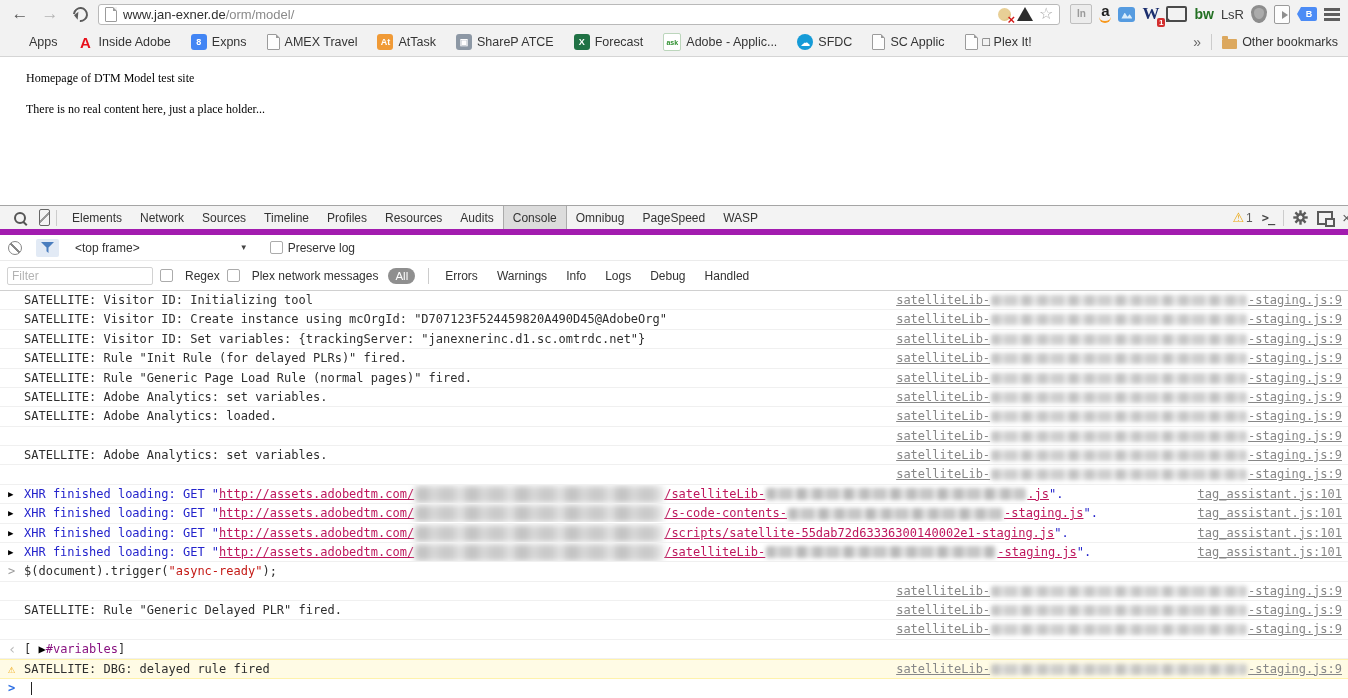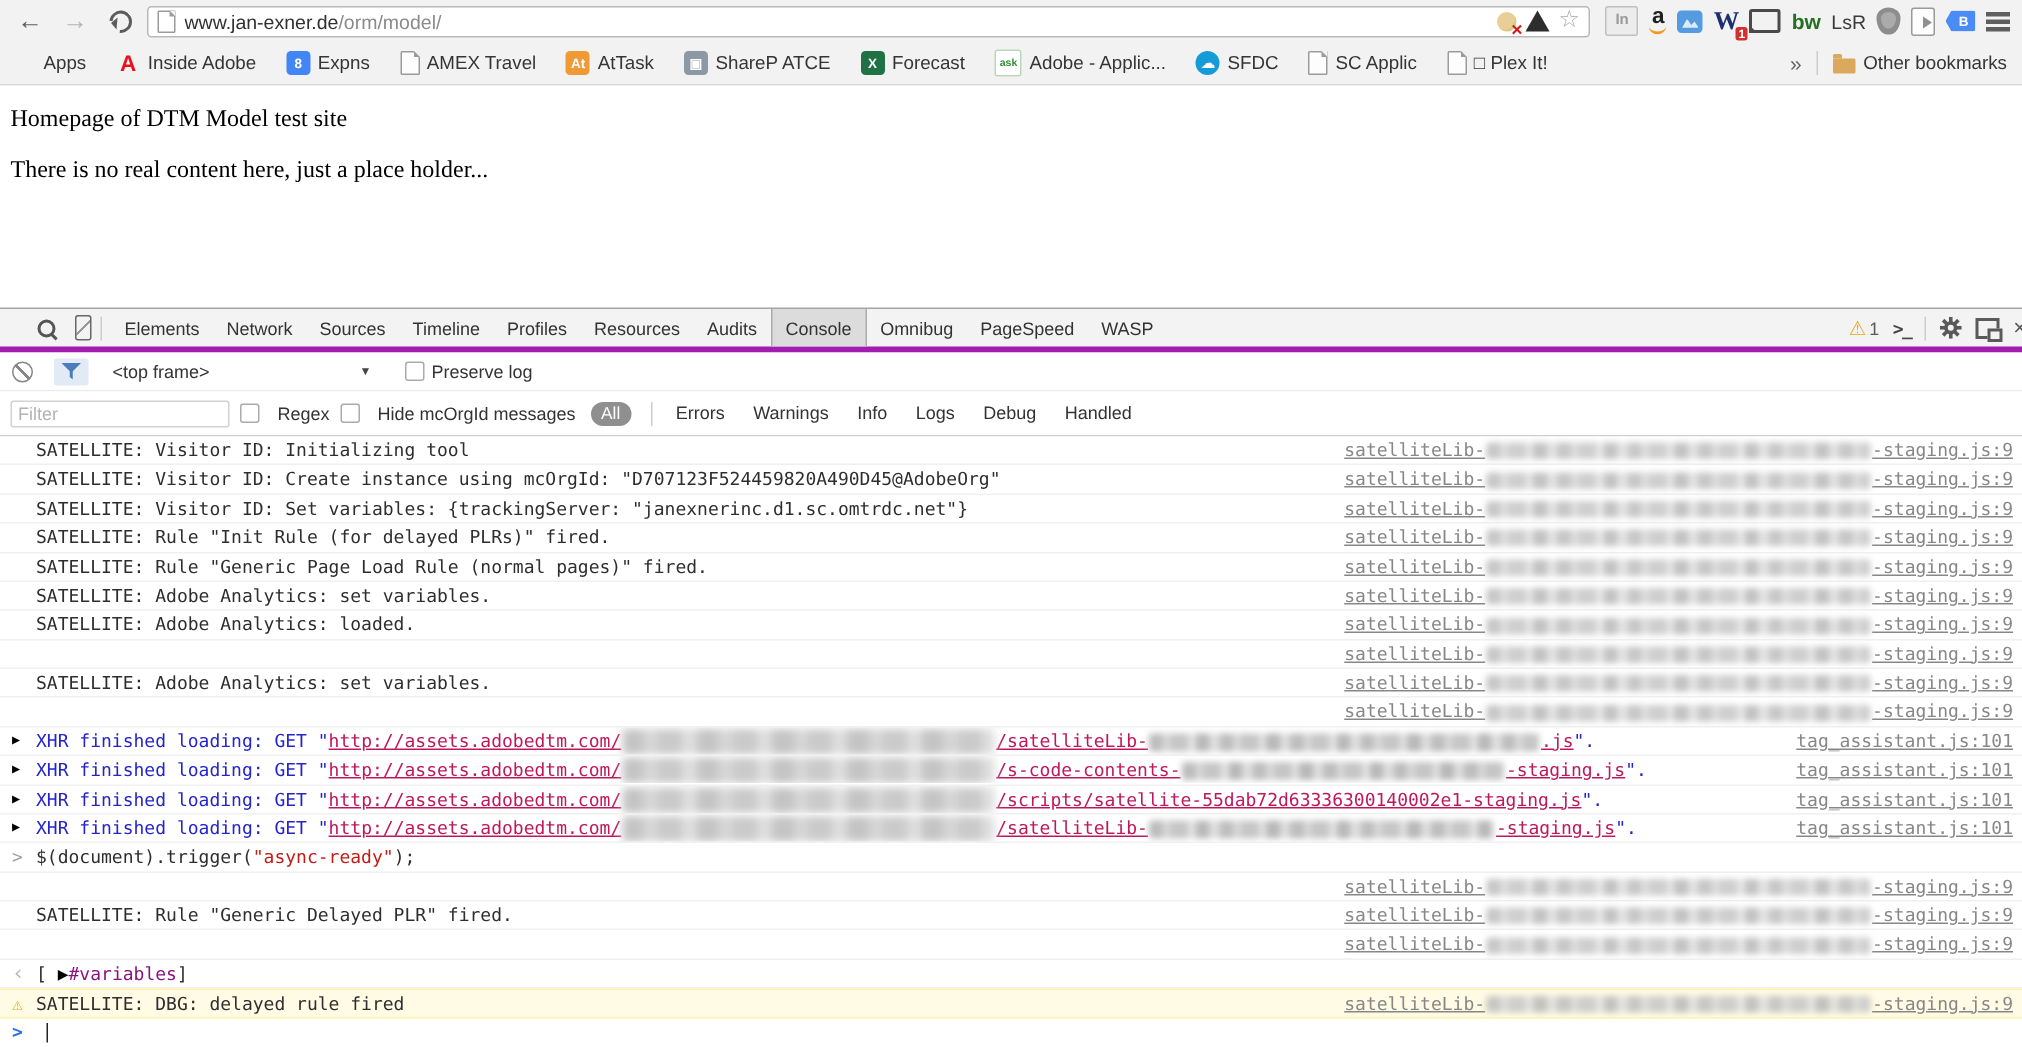--- a/index.html
+++ b/index.html
@@ -56,26 +56,26 @@
   .fav-ask{background:#fff;border:1px solid #bcd6bc;border-radius:2px;color:#2f8f2f;font-size:7px;font-weight:bold;}
   .fav-circle{border-radius:50%;color:#fff;font-size:10px;}
   .fav-page{width:11px;height:14px;background:#fdfdfd;border:1px solid #9b9b9b;border-radius:1px;position:relative;}
   .fav-page:after{content:"";position:absolute;right:-1px;top:-1px;border-style:solid;border-width:0 4px 4px 0;border-color:transparent #f2f2f2 #9b9b9b transparent;}
   .fav-folder{width:15px;height:10px;background:#dca85e;border-radius:1px;position:relative;margin-top:4px;}
   .fav-folder:before{content:"";position:absolute;left:0;top:-3px;width:6px;height:3px;background:#dca85e;border-radius:1px 1px 0 0;}
   .bm-right{margin-left:auto;display:flex;align-items:center;gap:10px;overflow:hidden;}
   .bm-overflow{color:#666;font-size:14px;}
 
   
-  .page-content{height:148px;background:#fff;font-family:"Liberation Serif",serif;font-size:16px;color:#000;padding:14px 7px 0;box-sizing:border-box;}
+  .page-content{height:148px;background:#fff;font-family:"Liberation Serif",serif;font-size:12px;color:#000;padding:14px 26px 0;box-sizing:border-box;}
   .page-content .line2{margin-top:16px;}
 
   
   .devtools{border-top:1px solid #a5a5a5;}
-  .dt-tabbar{height:29px;background:#f3f3f3;border-bottom:4px solid #a21caf;display:flex;align-items:center;font-size:12px;color:#333;overflow:hidden;padding-left:19px;box-sizing:border-box;}
+  .dt-tabbar{height:29px;background:#f3f3f3;border-bottom:6px solid #a21caf;display:flex;align-items:center;font-size:12px;color:#333;overflow:hidden;padding-left:8px;box-sizing:border-box;}
   .dt-icon{width:24px;height:28px;display:flex;align-items:center;justify-content:center;flex:none;}
   .mag{width:8px;height:8px;border:2px solid #555;border-radius:50%;position:relative;}
   .mag:after{content:"";position:absolute;width:2px;height:5px;background:#555;right:-2px;bottom:-4px;transform:rotate(-45deg);}
   .device{width:9px;height:15px;border:1px solid #666;border-radius:2px;background:linear-gradient(135deg,transparent 45%,#999 45%,#999 55%,transparent 55%);}
   .dt-tabs{display:flex;align-items:stretch;height:100%;margin-left:6px;}
   .dt-tab{display:flex;align-items:center;padding:0 9px;cursor:default;}
   .dt-tab.selected{background:#dcdcdc;border-left:1px solid #ababab;border-right:1px solid #ababab;}
   .dt-right{margin-left:auto;display:flex;align-items:center;gap:9px;padding-right:2px;flex:none;}
   .warn-badge{display:flex;align-items:center;gap:2px;font-size:12px;color:#5a5a5a;}
   .warn-glyph{color:#eaa712;font-size:13px;}
@@ -89,21 +89,21 @@
   .funnel-chip{background:#e2eaf5;border-radius:2px;padding:3px 5px;display:flex;align-items:center;margin-right:16px;flex:none;}
   .frame-label{color:#333;}
   .dd-arrow{font-size:8px;color:#444;margin-left:100px;margin-right:22px;}
   .cb{width:11px;height:11px;border:1px solid #ababab;border-radius:2px;background:#fff;display:inline-block;flex:none;margin-right:5px;}
 
   .dt-filterbar{height:30px;background:#fff;border-bottom:1px solid #d0d0d0;display:flex;align-items:center;font-size:12px;color:#333;padding:0 7px;gap:7px;box-sizing:border-box;}
   .filter-input{width:146px;height:18px;border:1px solid #d2d2d2;border-radius:2px;font-size:12px;padding:0 4px;font-family:"Liberation Sans",sans-serif;box-sizing:border-box;}
   .filter-input::placeholder{color:#b3b3b3;}
   .lvl{padding:0 3px;}
   .lvl.pill{background:#8f8f8f;color:#fff;border-radius:9px;padding:2px 7px;font-size:11.5px;}
-  .lvl-group{display:flex;align-items:flex-start;gap:13px;}
+  .lvl-group{display:flex;align-items:center;gap:13px;}
 
   
   .dt-console{height:407px;background:#fff;overflow:hidden;font-family:"DejaVu Sans Mono",monospace;font-size:12px;}
   .crow{height:19.38px;line-height:18.3px;border-bottom:1px solid #f0f0f0;display:flex;align-items:center;padding:0 6px 0 8px;box-sizing:border-box;white-space:nowrap;}
   .ric{width:16px;flex:none;font-size:12px;color:#333;}
   .t-xhr .ric{font-size:9px;color:#000;}
   .t-command .ric{color:#9c9c9c;}
   .t-result .ric{color:#b9b9b9;font-size:14px;}
   .t-warning{background:#fffbe5;border-top:1px solid #fff2ab;border-bottom:1px solid #fff2ab;}
   .t-warning .ric{color:#efa50c;font-size:12px;}
@@ -304,21 +304,21 @@
     <span class="dd-arrow">▼</span>
     <span class="cb"></span>
     <span>Preserve log</span>
   </div>
 
   <div class="dt-filterbar">
     <input class="filter-input" type="text" placeholder="Filter" style="">
     <span class="cb"></span>
     <span>Regex</span>
     <span class="cb"></span>
-    <span>Hide mcOrgId messages</span>
+    <span>Plex network messages</span>
     <div class="lvl-group" id="levels" style="margin-left:3px;">
         <span class="lvl pill">All</span>
         <span class="vsep"></span>
         <span class="lvl">Errors</span>
         <span class="lvl">Warnings</span>
         <span class="lvl">Info</span>
         <span class="lvl">Logs</span>
         <span class="lvl">Debug</span>
         <span class="lvl">Handled</span>
       </div>

